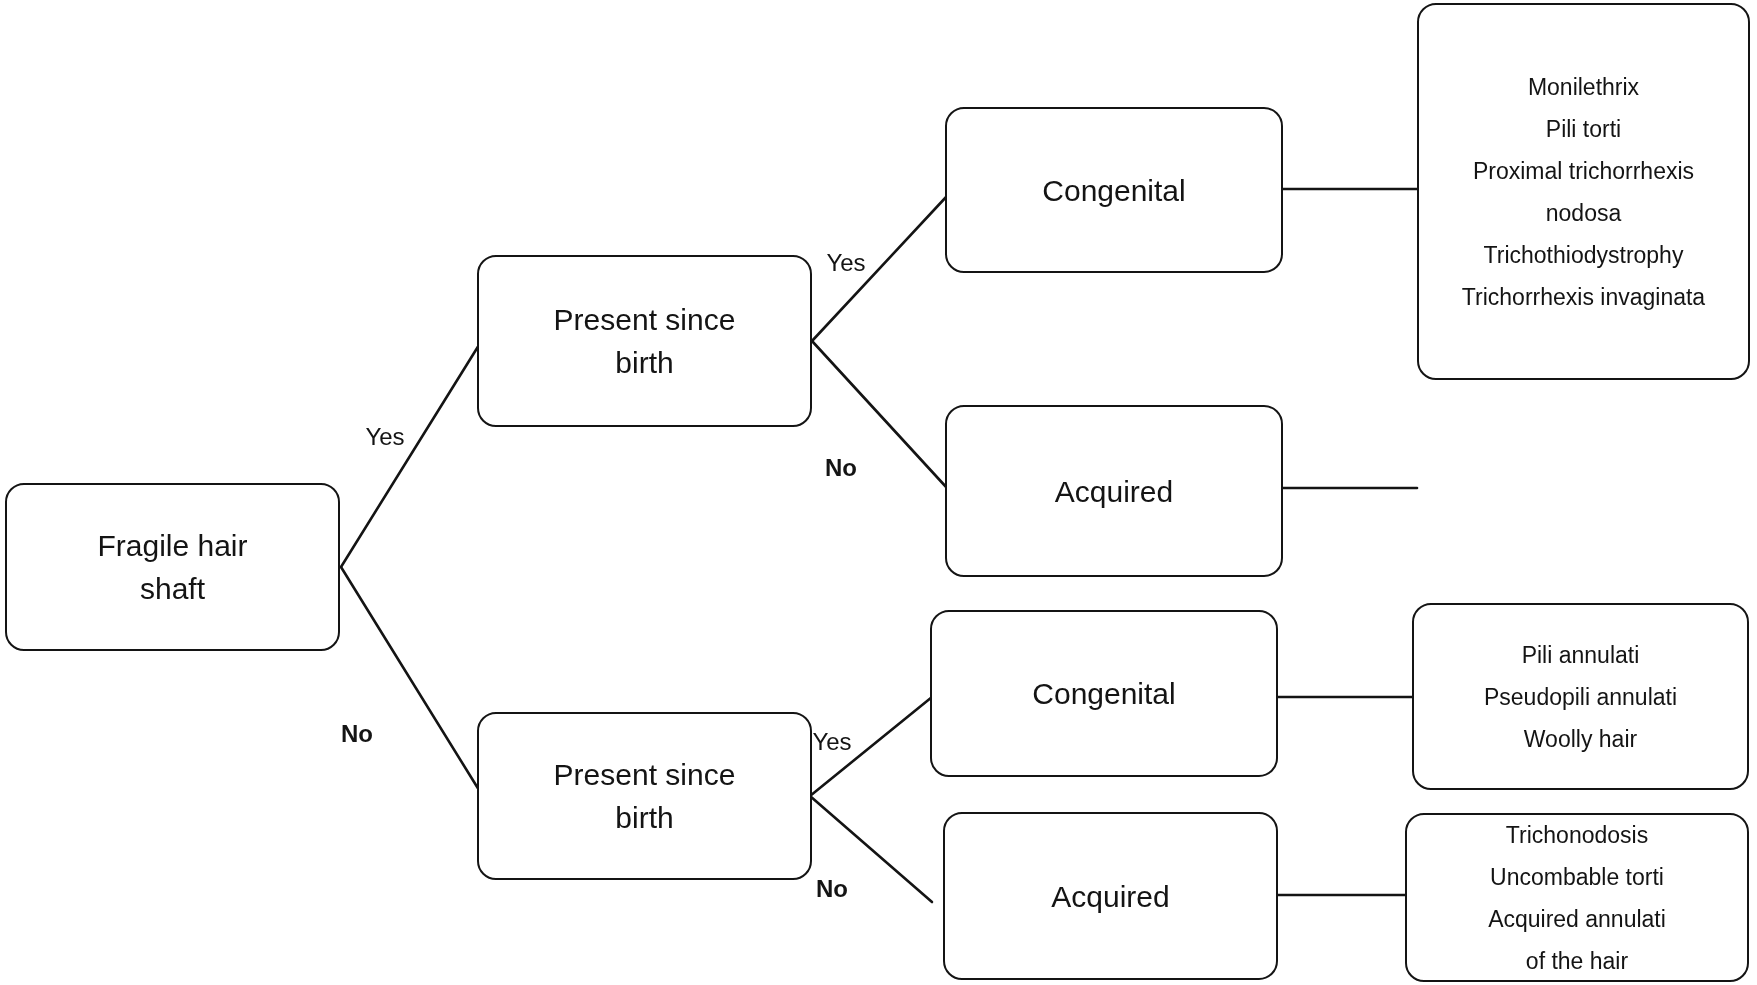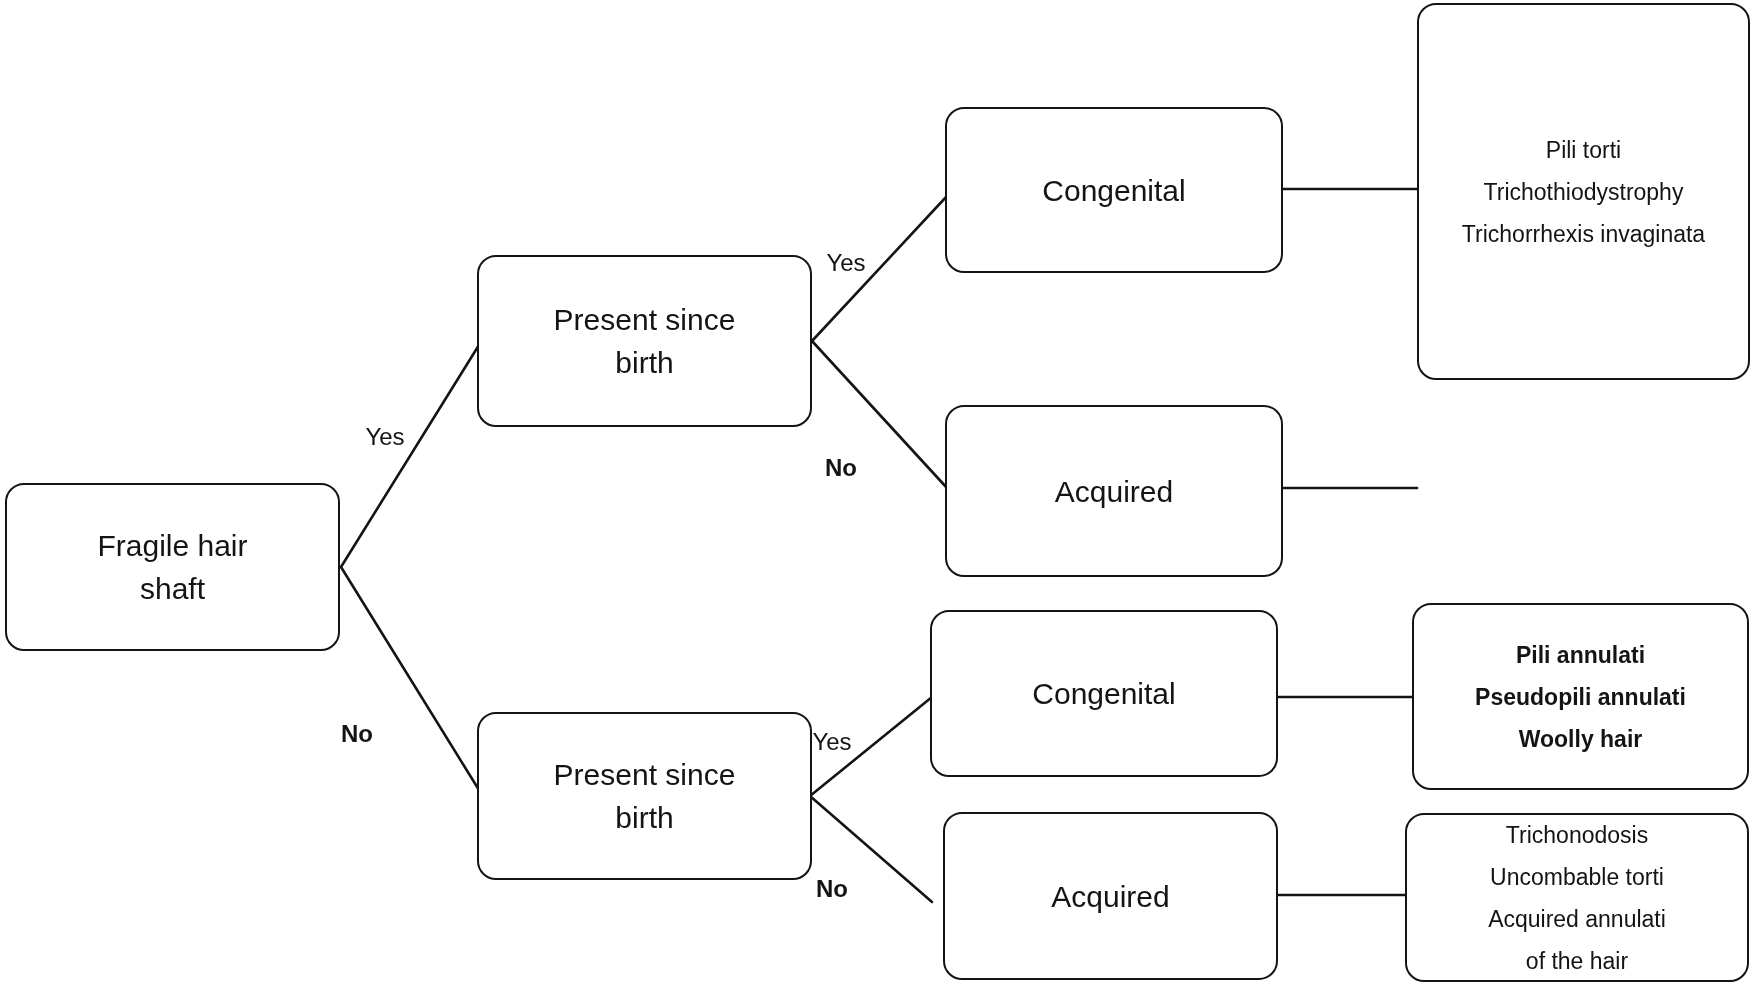--- a/index.html
+++ b/index.html
@@ -104,25 +104,26 @@
 
   <div class="node" style="left:930px; top:610px; width:348px; height:167px;">
     <span class="node-label">Congenital</span>
   </div>
 
   <div class="node" style="left:943px; top:812px; width:335px; height:168px;">
     <span class="node-label">Acquired</span>
   </div>
 
   <div class="node" style="left:1417px; top:3px; width:333px; height:377px;">
-    <div class="list-content"><div class="outcome-line">Pili torti</div><div class="outcome-line">Trichothiodystrophy</div><div class="outcome-line">Trichorrhexis invaginata</div></div>
+    <div class="list-content"><div class="outcome-line">Monilethrix</div><div class="outcome-line">Pili torti</div><div class="outcome-line">Proximal trichorrhexis
+nodosa</div><div class="outcome-line">Trichothiodystrophy</div><div class="outcome-line">Trichorrhexis invaginata</div></div>
   </div>
 
 
-  <div class="node" style="left:1412px; top:603px; width:337px; height:187px;font-weight:bold;">
+  <div class="node" style="left:1412px; top:603px; width:337px; height:187px;">
     <div class="list-content"><div class="outcome-line">Pili annulati</div><div class="outcome-line">Pseudopili annulati</div><div class="outcome-line">Woolly hair</div></div>
   </div>
 
   <div class="node" style="left:1405px; top:813px; width:344px; height:169px;">
     <div class="list-content"><div class="outcome-line">Trichonodosis</div><div class="outcome-line">Uncombable torti</div><div class="outcome-line">Acquired annulati
 of the hair</div></div>
   </div>
 
   <div class="edge-label" style="left:385px; top:437px;">Yes</div>
   <div class="edge-label bold" style="left:357px; top:734px;">No</div>

